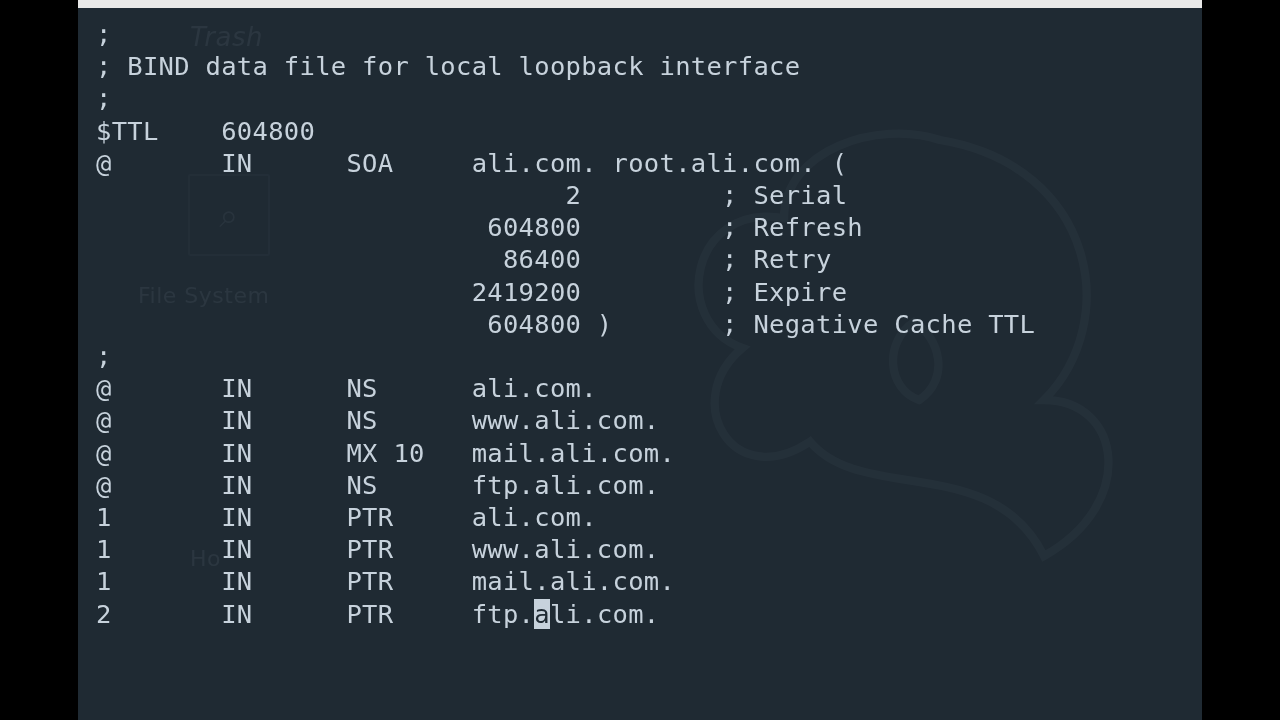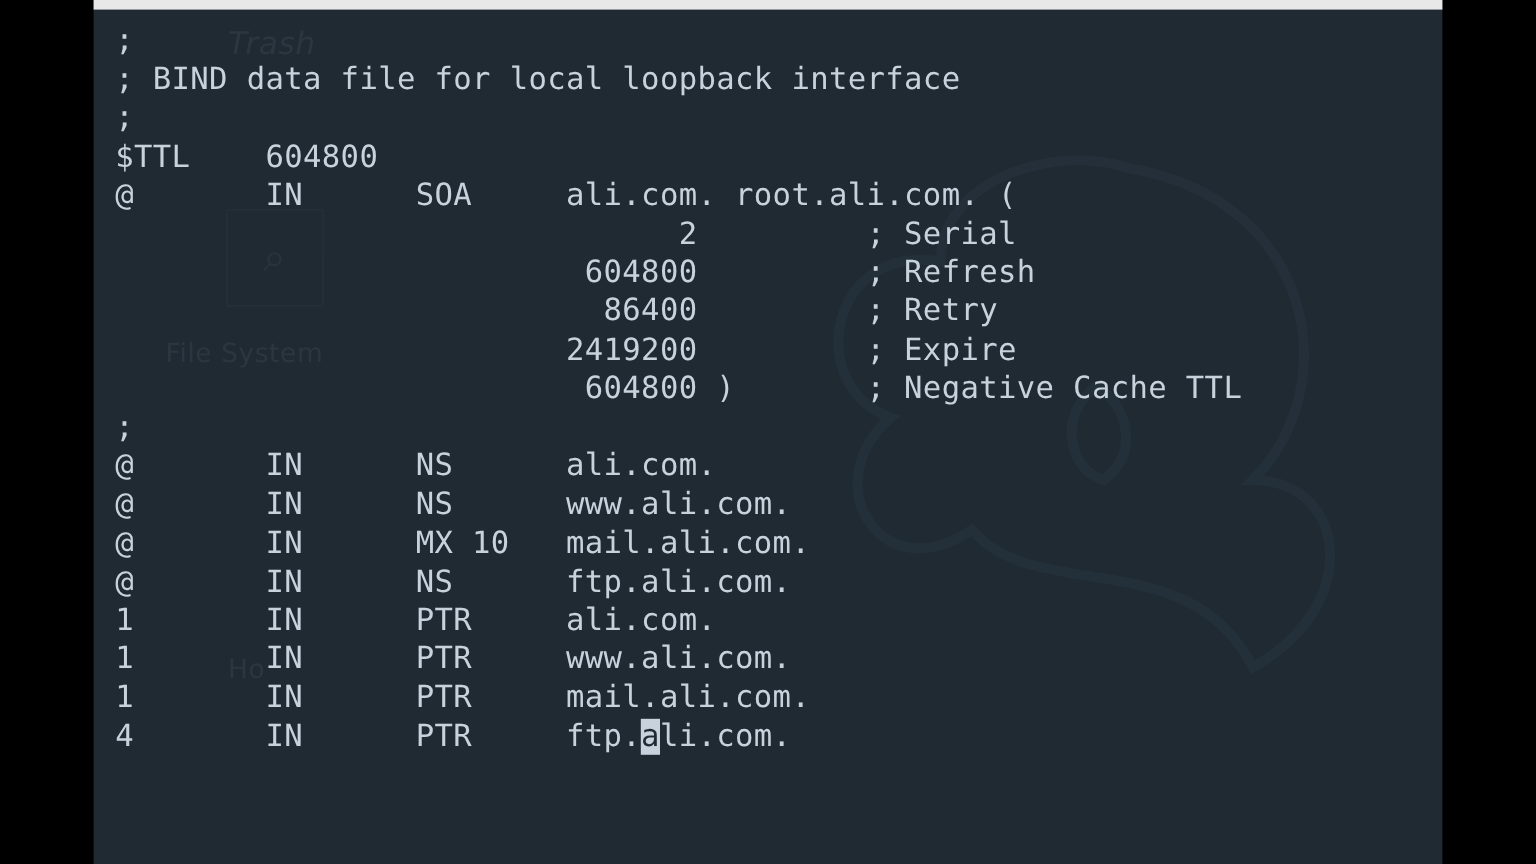--- a/index.html
+++ b/index.html
@@ -100,16 +100,16 @@
                         2419200         ; Expire
                          604800 )       ; Negative Cache TTL
 ;
 @       IN      NS      ali.com.
 @       IN      NS      www.ali.com.
 @       IN      MX 10   mail.ali.com.
 @       IN      NS      ftp.ali.com.
 1       IN      PTR     ali.com.
 1       IN      PTR     www.ali.com.
 1       IN      PTR     mail.ali.com.</span>
-<span><span>4       IN      PTR     ftp.</span><span class="cursor-block">a</span><span>li.com.</span></span></div>
+<span><span>2       IN      PTR     ftp.</span><span class="cursor-block">a</span><span>li.com.</span></span></div>
 
   </div>
 </div>
 
 </body></html>

